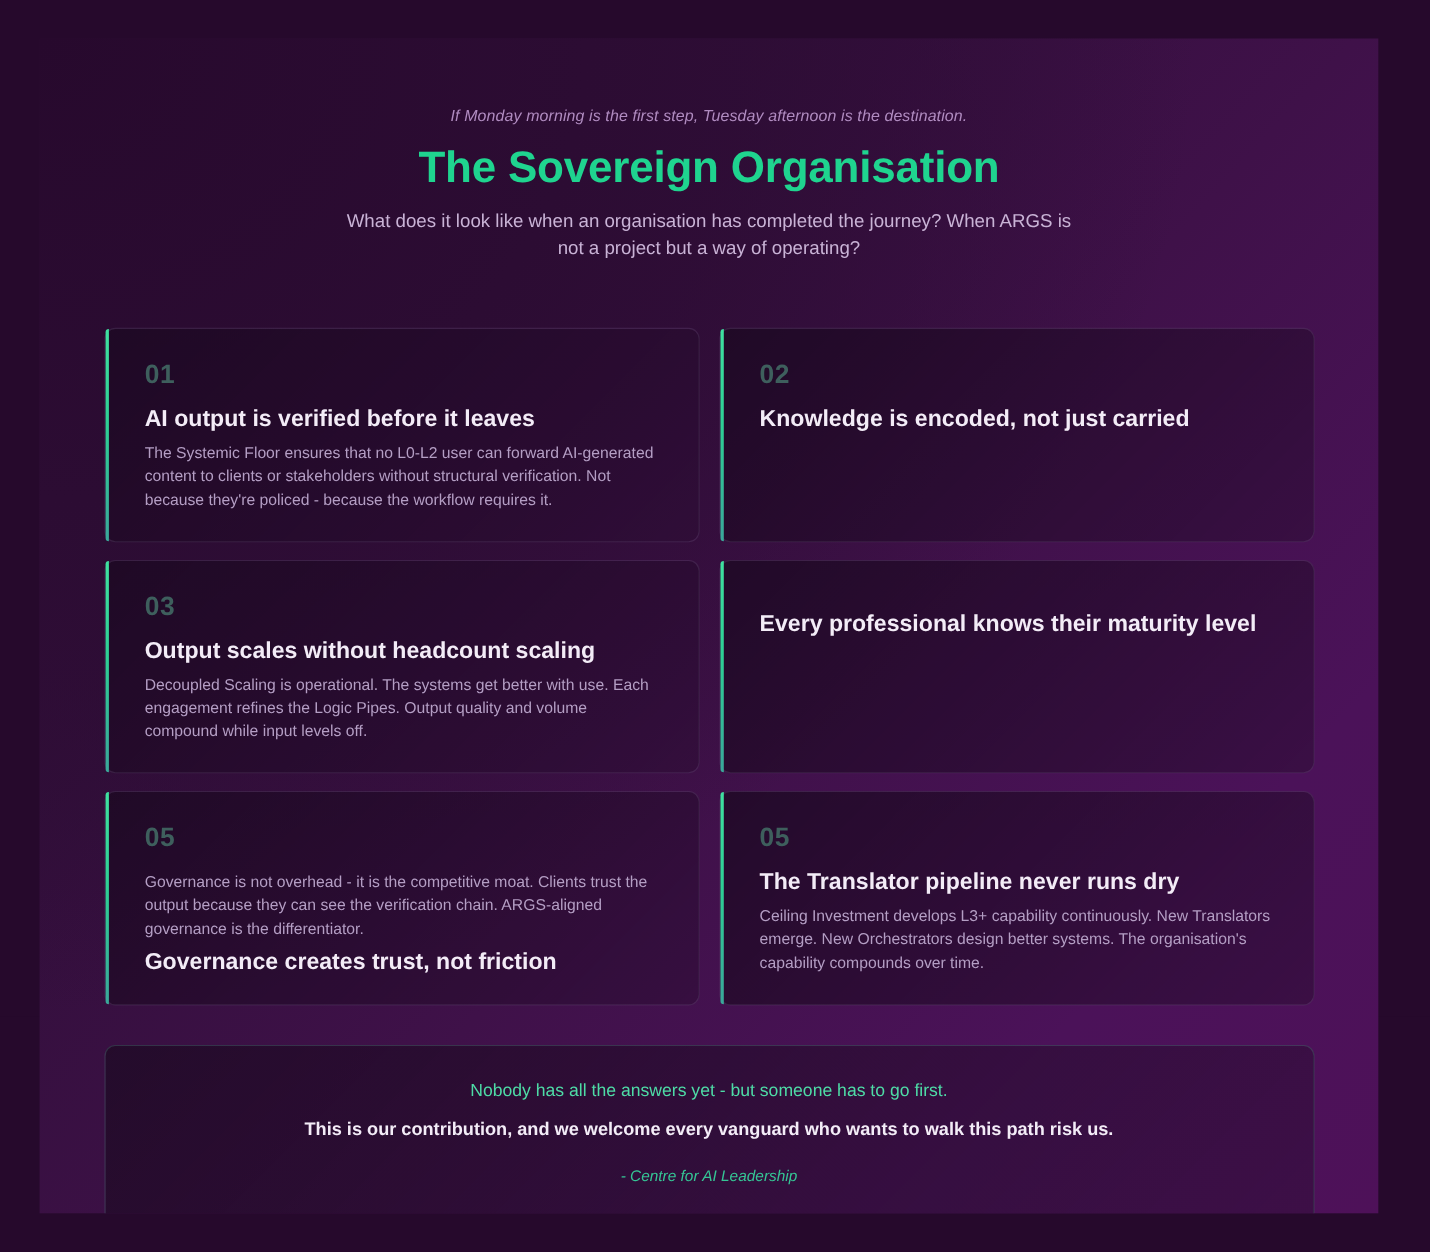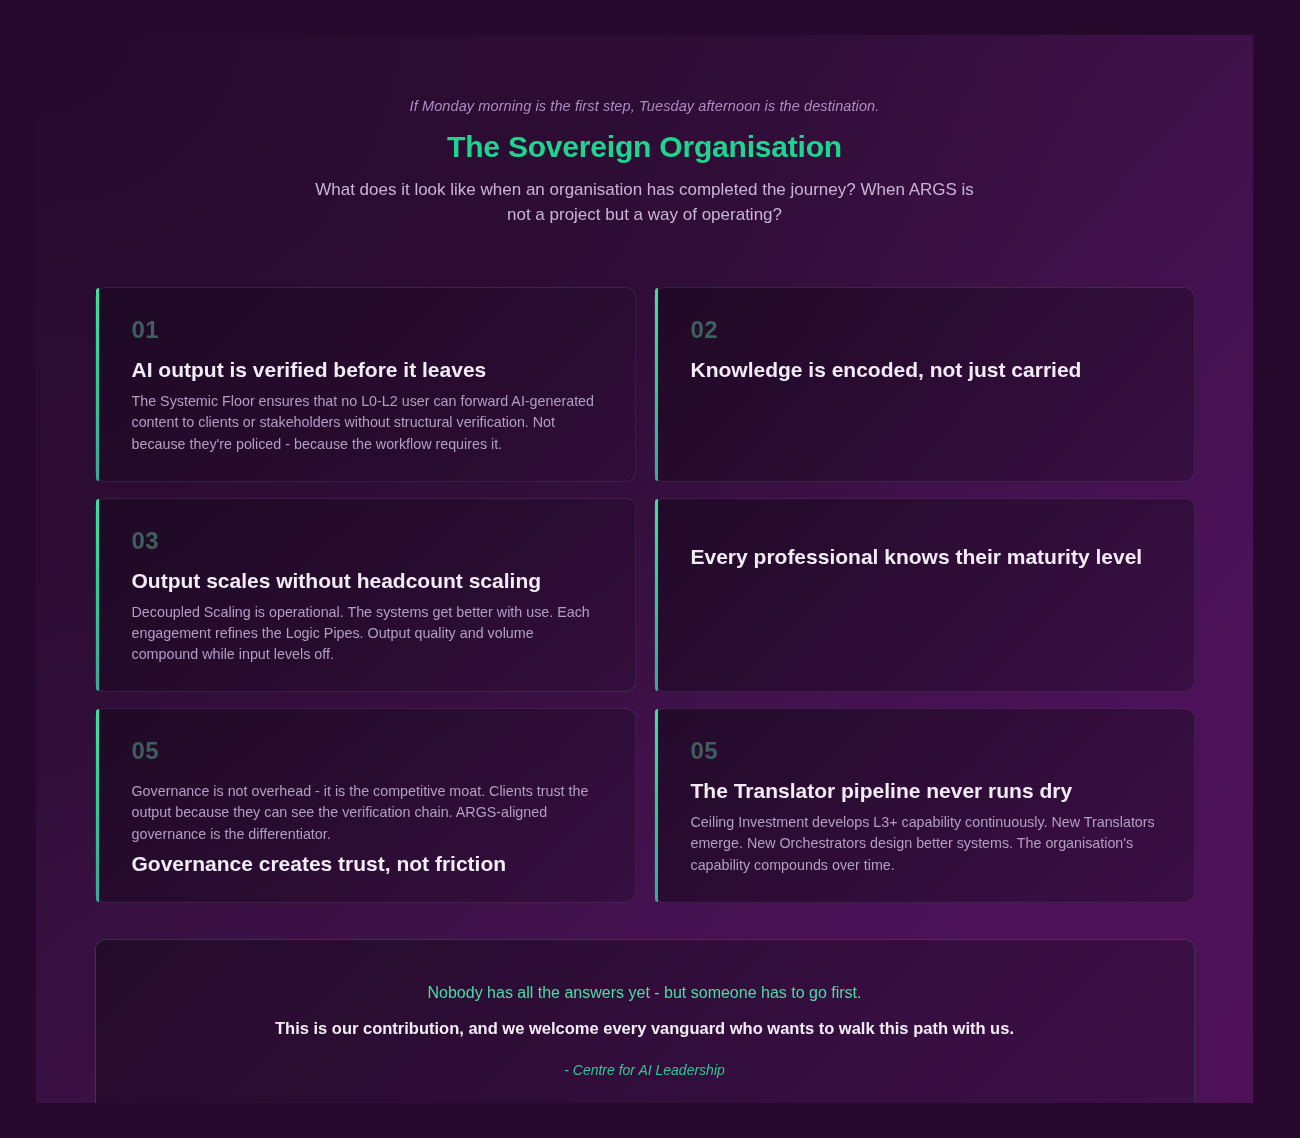--- a/index.html
+++ b/index.html
@@ -31,21 +31,21 @@
   
   .header { padding-top:63px; text-align:center; }
 
   .eyebrow {
     font-size:14.5px; font-style:italic;
     color:#b08bc0; letter-spacing:.1px;
   }
 
   .main-title {
     margin-top:16px;
-    font-size:30px; font-weight:bold;
+    font-size:40px; font-weight:bold;
     color:#1fd48f; letter-spacing:-.2px;
   }
 
   .subtitle {
     margin:14px auto 0;
     width:672px;
     font-size:17px; line-height:1.45;
     color:#c9b3d6;
   }
 
@@ -94,21 +94,21 @@
   }
 
   
   .card.inverted .card-body { margin-top:18px; }
   .card.inverted .card-title { margin-top:7px; }
 
   
   .quote {
     margin:36px auto 0;
     width:1100px;
-    padding:44px 40px 34px;
+    padding:32px 40px 34px;
     text-align:center;
     border:1px solid rgba(90,170,150,.25);
     border-radius:10px;
     background:linear-gradient(135deg, rgba(30,10,36,.75) 0%, rgba(48,14,57,.55) 100%);
   }
   .quote-lead {
     font-size:16px; color:#4edba6;
   }
   .quote-strong {
     margin-top:17px;
@@ -163,18 +163,18 @@
       <div class="card">
         <div class="card-num">05</div>
         <div class="card-title">The Translator pipeline never runs dry</div>
         <div class="card-body">Ceiling Investment develops L3+ capability continuously. New Translators emerge. New Orchestrators design better systems. The organisation's capability compounds over time.</div>
       </div>
 
     </div>
 
     <div class="quote">
       <div class="quote-lead">Nobody has all the answers yet - but someone has to go first.</div>
-      <div class="quote-strong">This is our contribution, and we welcome every vanguard who wants to walk this path with us.</div>
+      <div class="quote-strong">This is our contribution, and we welcome every vanguard who wants to walk this path risk us.</div>
       <div class="quote-attrib">- Centre for AI Leadership</div>
     </div>
 
   </div>
 </div>
 
 </body></html>

